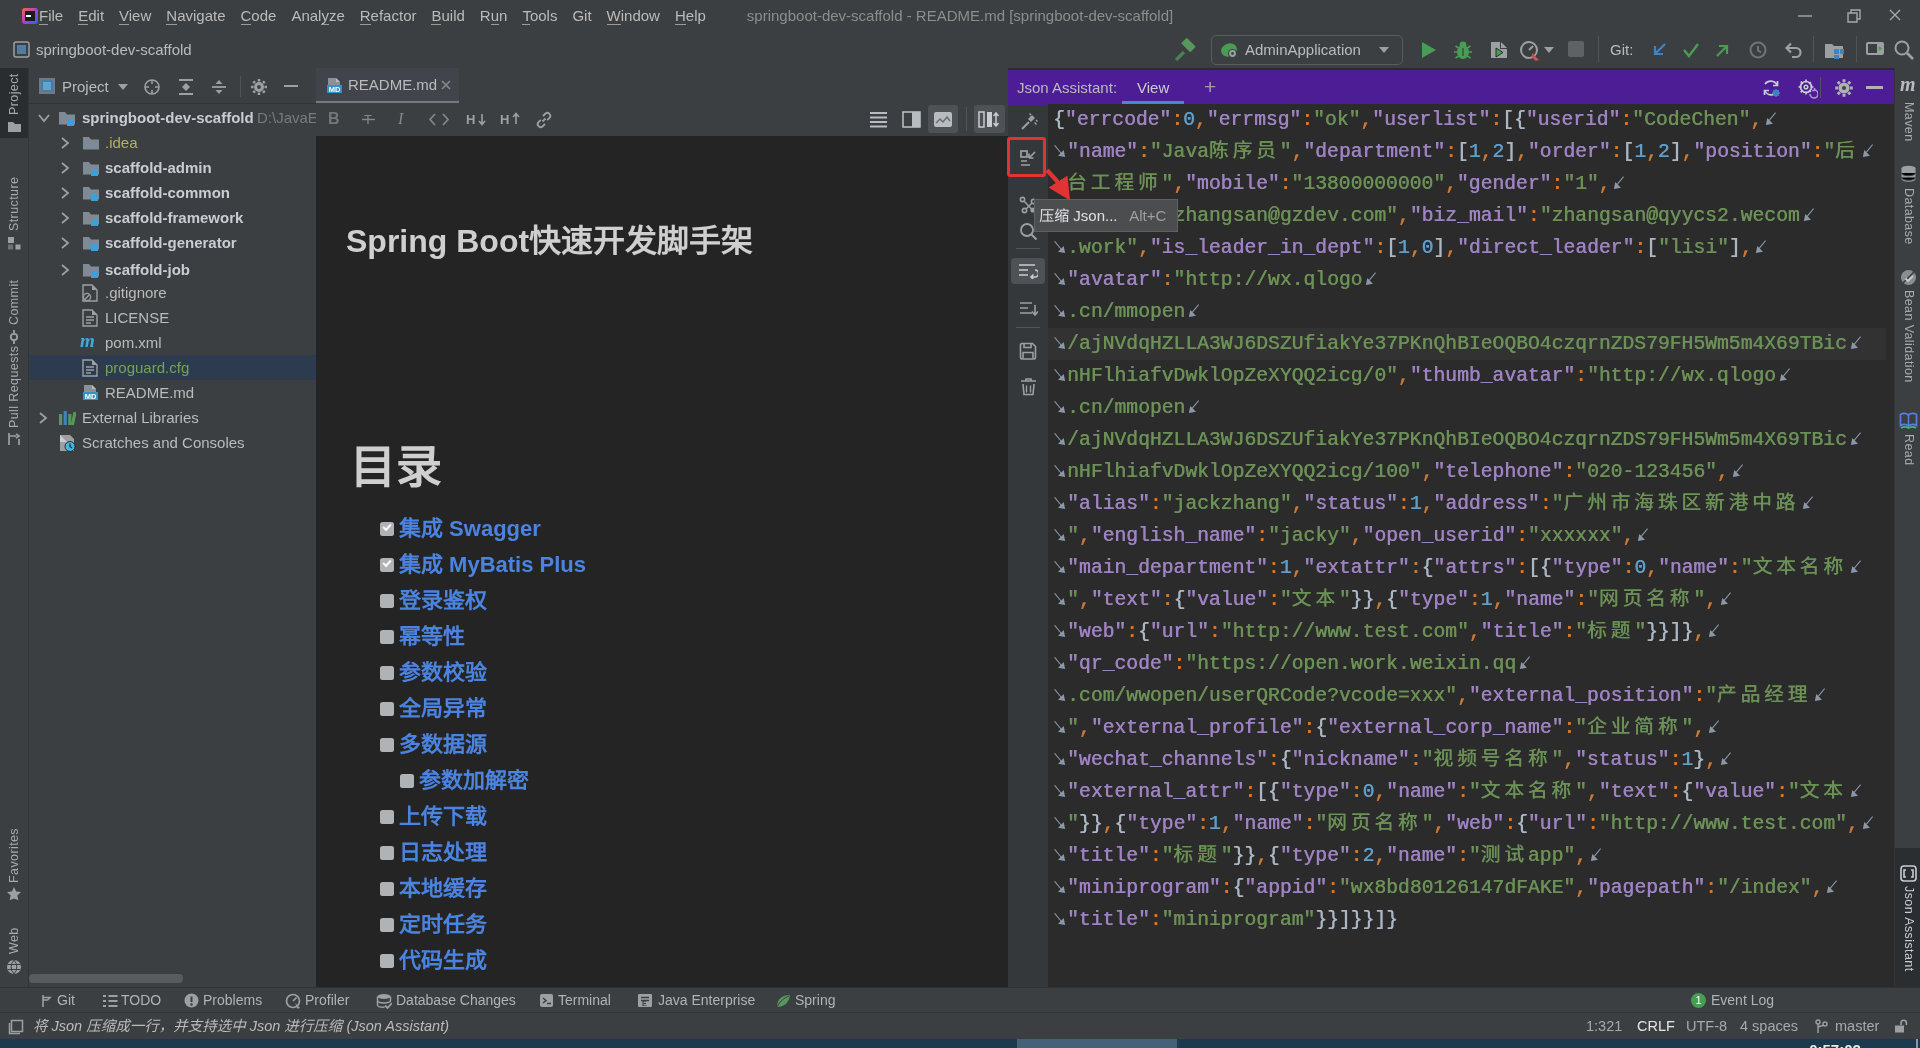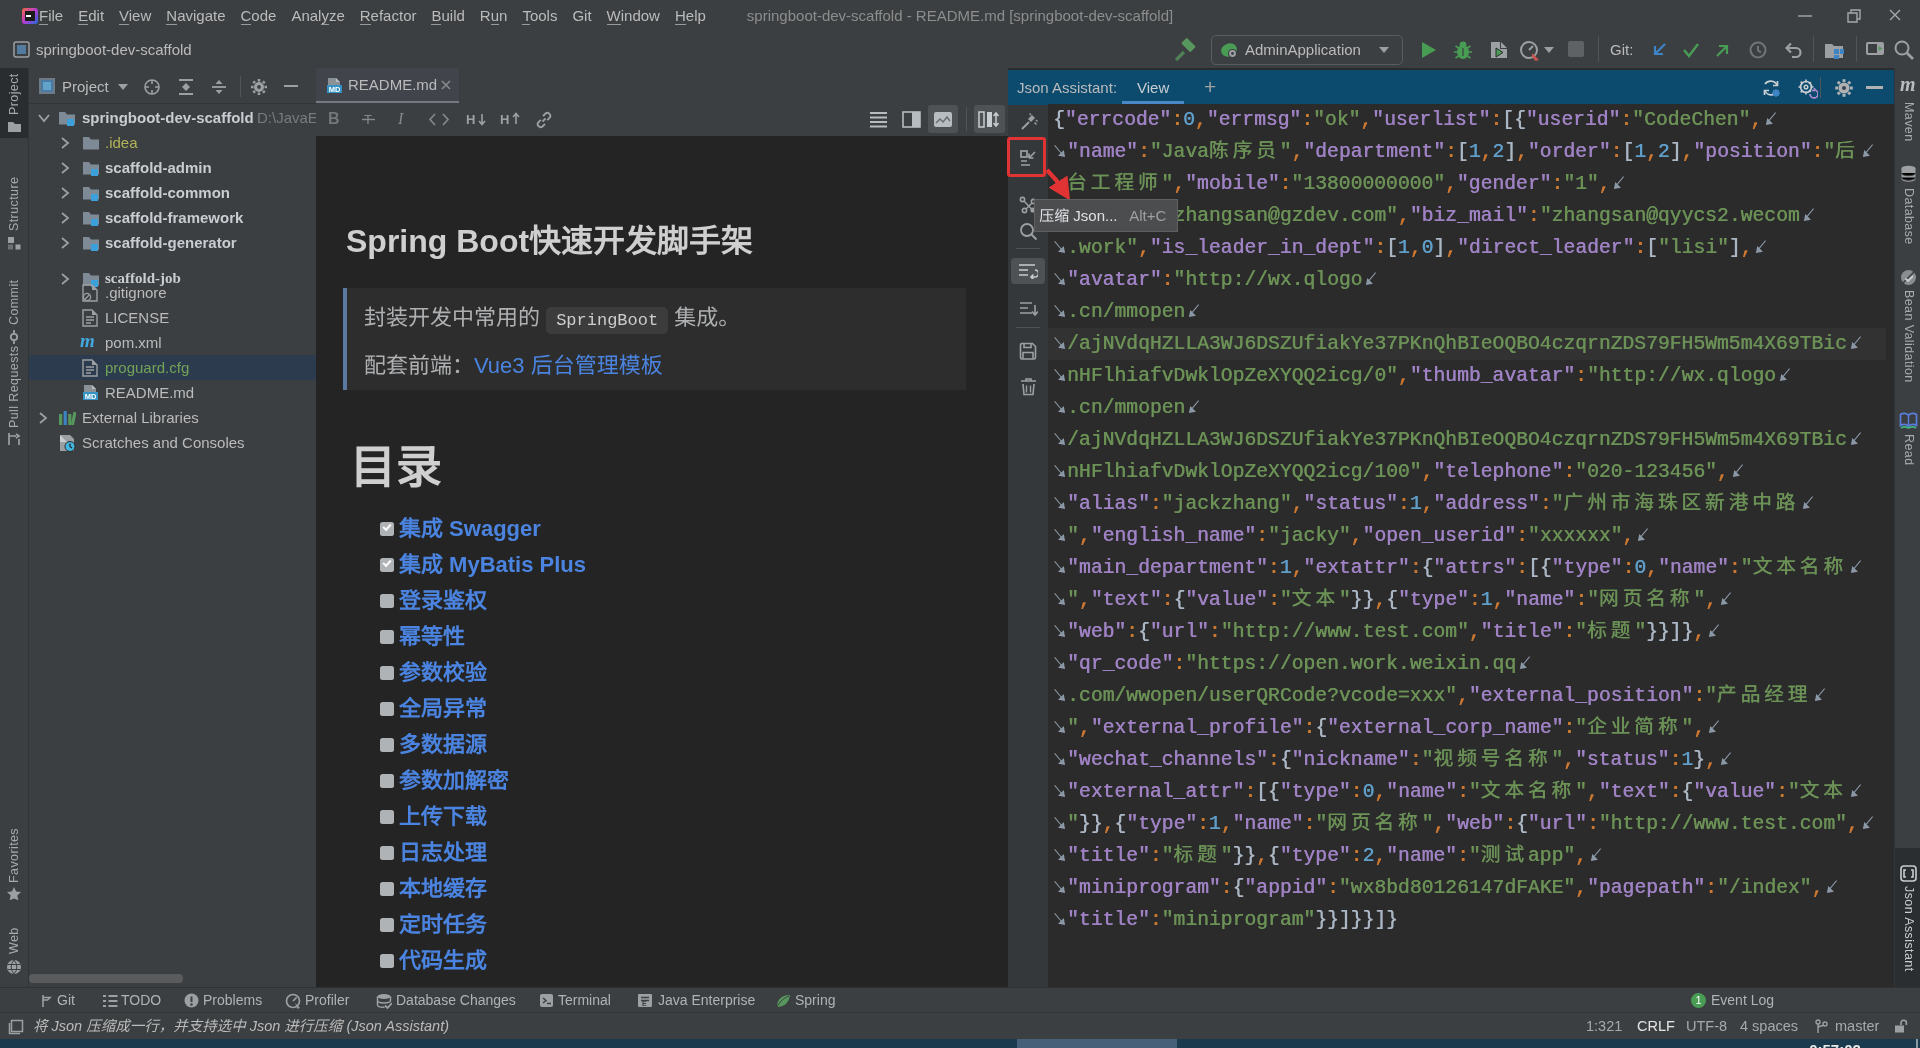--- a/index.html
+++ b/index.html
@@ -32,21 +32,21 @@
 #bq{position:absolute;left:27px;top:152px;width:619px;height:102px;background:#2d2d2d;border-left:4px solid #597a9e;font-family:"Liberation Sans",serif;}
 #bq p{margin:0;position:absolute;white-space:nowrap;}
 .codechip{font-family:"Liberation Mono",monospace;font-size:17px;background:#3c3c3d;border-radius:5px;padding:4px 10px;color:#cdcdcd;}
 #h2{position:absolute;left:34px;top:294px;font-size:46px;color:#cfcfcf;font-weight:bold;font-family:"Liberation Serif",serif;}
 #cklist{position:absolute;left:0;top:375px;}
 .ck{position:absolute;left:83px;height:36px;line-height:36px;font-size:22px;color:#4b84e0;white-space:nowrap;font-family:"Liberation Sans",serif;font-weight:bold;}
 .box{position:absolute;left:-19px;top:11px;width:14px;height:14px;background:#b0b3b5;border-radius:2.5px;}
 .box.c::after{content:"";position:absolute;left:3px;top:2px;width:6px;height:3px;border-left:2px solid #fafafa;border-bottom:2px solid #fafafa;transform:rotate(-48deg);}
 
 #jsonp{position:absolute;left:1008px;top:68px;width:886px;height:919px;background:#2b2b2b;}
-#jhead{position:absolute;left:0;top:2px;width:886px;height:35px;background:#0c4a6e;color:#bbbbbb;font-size:15px;text-align:center;}
+#jhead{position:absolute;left:0;top:2px;width:886px;height:35px;background:#4c1d95;color:#bbbbbb;font-size:15px;text-align:center;}
 #jtools{position:absolute;left:0;top:37px;width:40px;height:882px;background:#35383a;}
 #jtext{position:absolute;left:40px;top:36px;width:846px;height:883px;background:#2b2b2b;font-family:"Liberation Mono",monospace;font-size:19.7px;}
 .jl{position:absolute;left:5px;height:32px;line-height:32px;white-space:nowrap;text-shadow:0.5px 0 0 currentColor;}
 .jl i{font-style:normal;}
 i.k{color:#9f82c4;}.jl .c{letter-spacing:3.9px;margin-right:-3.9px;padding-right:3.9px;}i.s{color:#6b9156;}i.n{color:#5f9ec9;}i.p{color:#aab6c3;}i.o{color:#cc7832;}
 #caretrow{position:absolute;left:0;top:224px;width:838px;height:32px;background:#323232;}
 
 .wm,.wm2{display:inline-block;position:relative;width:14px;height:22px;vertical-align:-4px;}
 .wm::before{content:"";position:absolute;left:2px;top:6px;width:12px;height:0;border-top:1.8px solid #8b98a8;transform:rotate(50deg);transform-origin:0 0;}
 .wm::after{content:"";position:absolute;left:6px;top:12.5px;width:0;height:0;border-left:4px solid transparent;border-right:4px solid transparent;border-top:6.5px solid #8b98a8;transform:rotate(-45deg);}
@@ -289,21 +289,21 @@
     <div class="trow" style="top:162px;">
           <svg class="ic" style="left:31px;top:7px" width="10" height="12">
             <path d="M2 1 L8 6 L2 11" stroke="#9da0a3" stroke-width="1.8" fill="none"></path>
           </svg>
           <svg class="ic" style="left:53px;top:4px" width="18" height="17">
             <path d="M1 3 h6 l2 2.5 h8 v10 h-16 z" fill="#7e8a95"></path>
             <rect x="9" y="10" width="7" height="7" fill="#3ca0da"></rect>
           </svg>
           <b style="position:absolute;left:76px;">scaffold-generator</b>
         </div>
-    <div class="trow" style="top:198px;font-family:Liberation Serif, serif;">
+    <div class="trow" style="top:189px;">
           <svg class="ic" style="left:31px;top:7px" width="10" height="12">
             <path d="M2 1 L8 6 L2 11" stroke="#9da0a3" stroke-width="1.8" fill="none"></path>
           </svg>
           <svg class="ic" style="left:53px;top:4px" width="18" height="17">
             <path d="M1 3 h6 l2 2.5 h8 v10 h-16 z" fill="#7e8a95"></path>
             <rect x="9" y="10" width="7" height="7" fill="#3ca0da"></rect>
           </svg>
           <b style="position:absolute;left:76px;">scaffold-job</b>
         </div>
     <div class="trow" style="top:212px;">
@@ -423,34 +423,30 @@
     <div class="ic" style="left:650px;top:4px;width:1px;height:24px;background:#515456;"></div>
     <div class="ic" style="left:658px;top:2px;width:31px;height:28px;background:#4e5254;border-radius:3px;"></div>
     <svg class="ic" style="left:662px;top:7px" width="22" height="19">
           <rect x="1" y="2" width="5" height="15" fill="none" stroke="#c8cdd2" stroke-width="1.5"></rect>
           <rect x="9" y="2" width="5" height="15" fill="#c8cdd2"></rect>
           <path d="M18 3 v13 M15.5 6 l2.5 -3 2.5 3 M15.5 13 l2.5 3 2.5 -3" stroke="#c8cdd2" stroke-width="1.5" fill="none"></path>
         </svg>
   </div>
   <div id="preview">
     <div id="h1"><span class="lat">Spring Boot</span>快速开发脚手架</div>
-    <div id="bq">
-      <p style="left:17px;top:15px;font-size:22px;line-height:30px;color:#aeb0b2;">封装开发中常用的 <span class="codechip">SpringBoot</span> 集成。</p>
-      <p style="left:17px;top:63px;font-size:22px;line-height:30px;color:#aeb0b2;">配套前端：<span style="color:#4b84e0;">Vue3 后台管理模板</span></p>
-    </div>
     <div id="h2">目录</div>
     <div id="cklist">
       <div class="ck" style="top:0px;"><span class="box c"></span>集成 Swagger</div>
       <div class="ck" style="top:36px;"><span class="box c"></span>集成 MyBatis Plus</div>
       <div class="ck" style="top:72px;"><span class="box"></span>登录鉴权</div>
       <div class="ck" style="top:108px;"><span class="box"></span>幂等性</div>
       <div class="ck" style="top:144px;"><span class="box"></span>参数校验</div>
       <div class="ck" style="top:180px;"><span class="box"></span>全局异常</div>
       <div class="ck" style="top:216px;"><span class="box"></span>多数据源</div>
-      <div class="ck" style="top:252px;"><span class="box"></span>参数加解密</div>
+      <div class="ck" style="top:252px;margin-left:20px;"><span class="box"></span>参数加解密</div>
       <div class="ck" style="top:288px;"><span class="box"></span>上传下载</div>
       <div class="ck" style="top:324px;"><span class="box"></span>日志处理</div>
       <div class="ck" style="top:360px;"><span class="box"></span>本地缓存</div>
       <div class="ck" style="top:396px;"><span class="box"></span>定时任务</div>
       <div class="ck" style="top:432px;"><span class="box"></span>代码生成</div>
     </div>
   </div>
 </div>
 <div id="jsonp">
   <div id="jhead">

